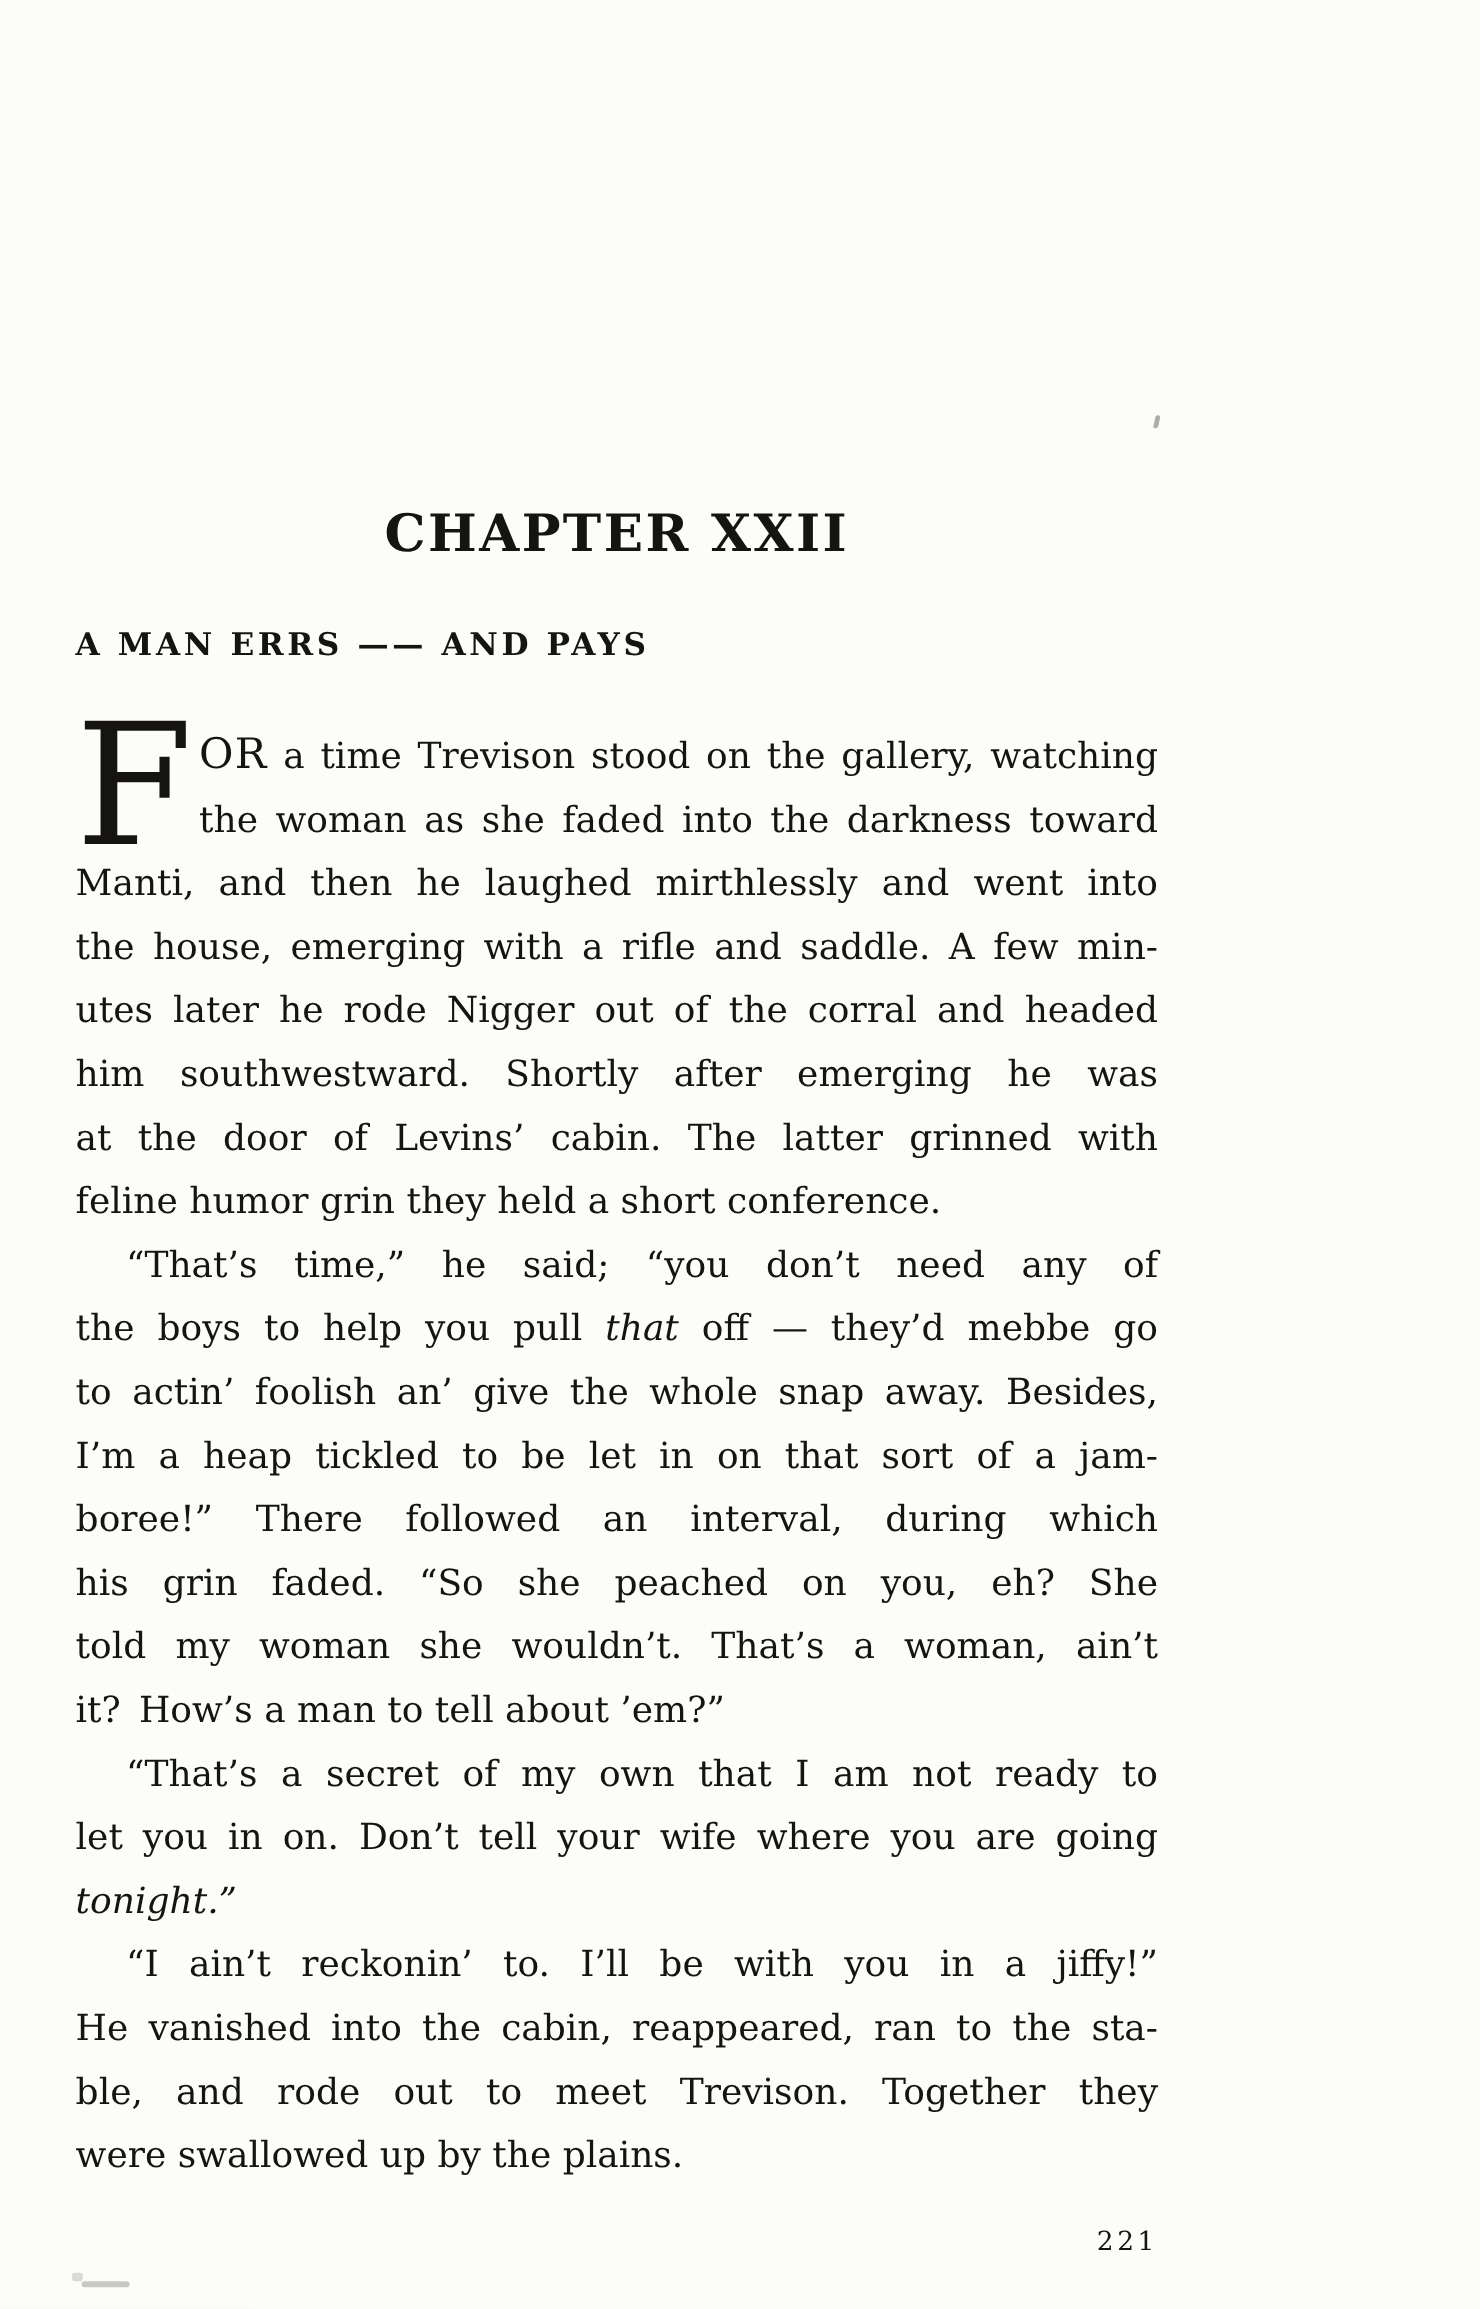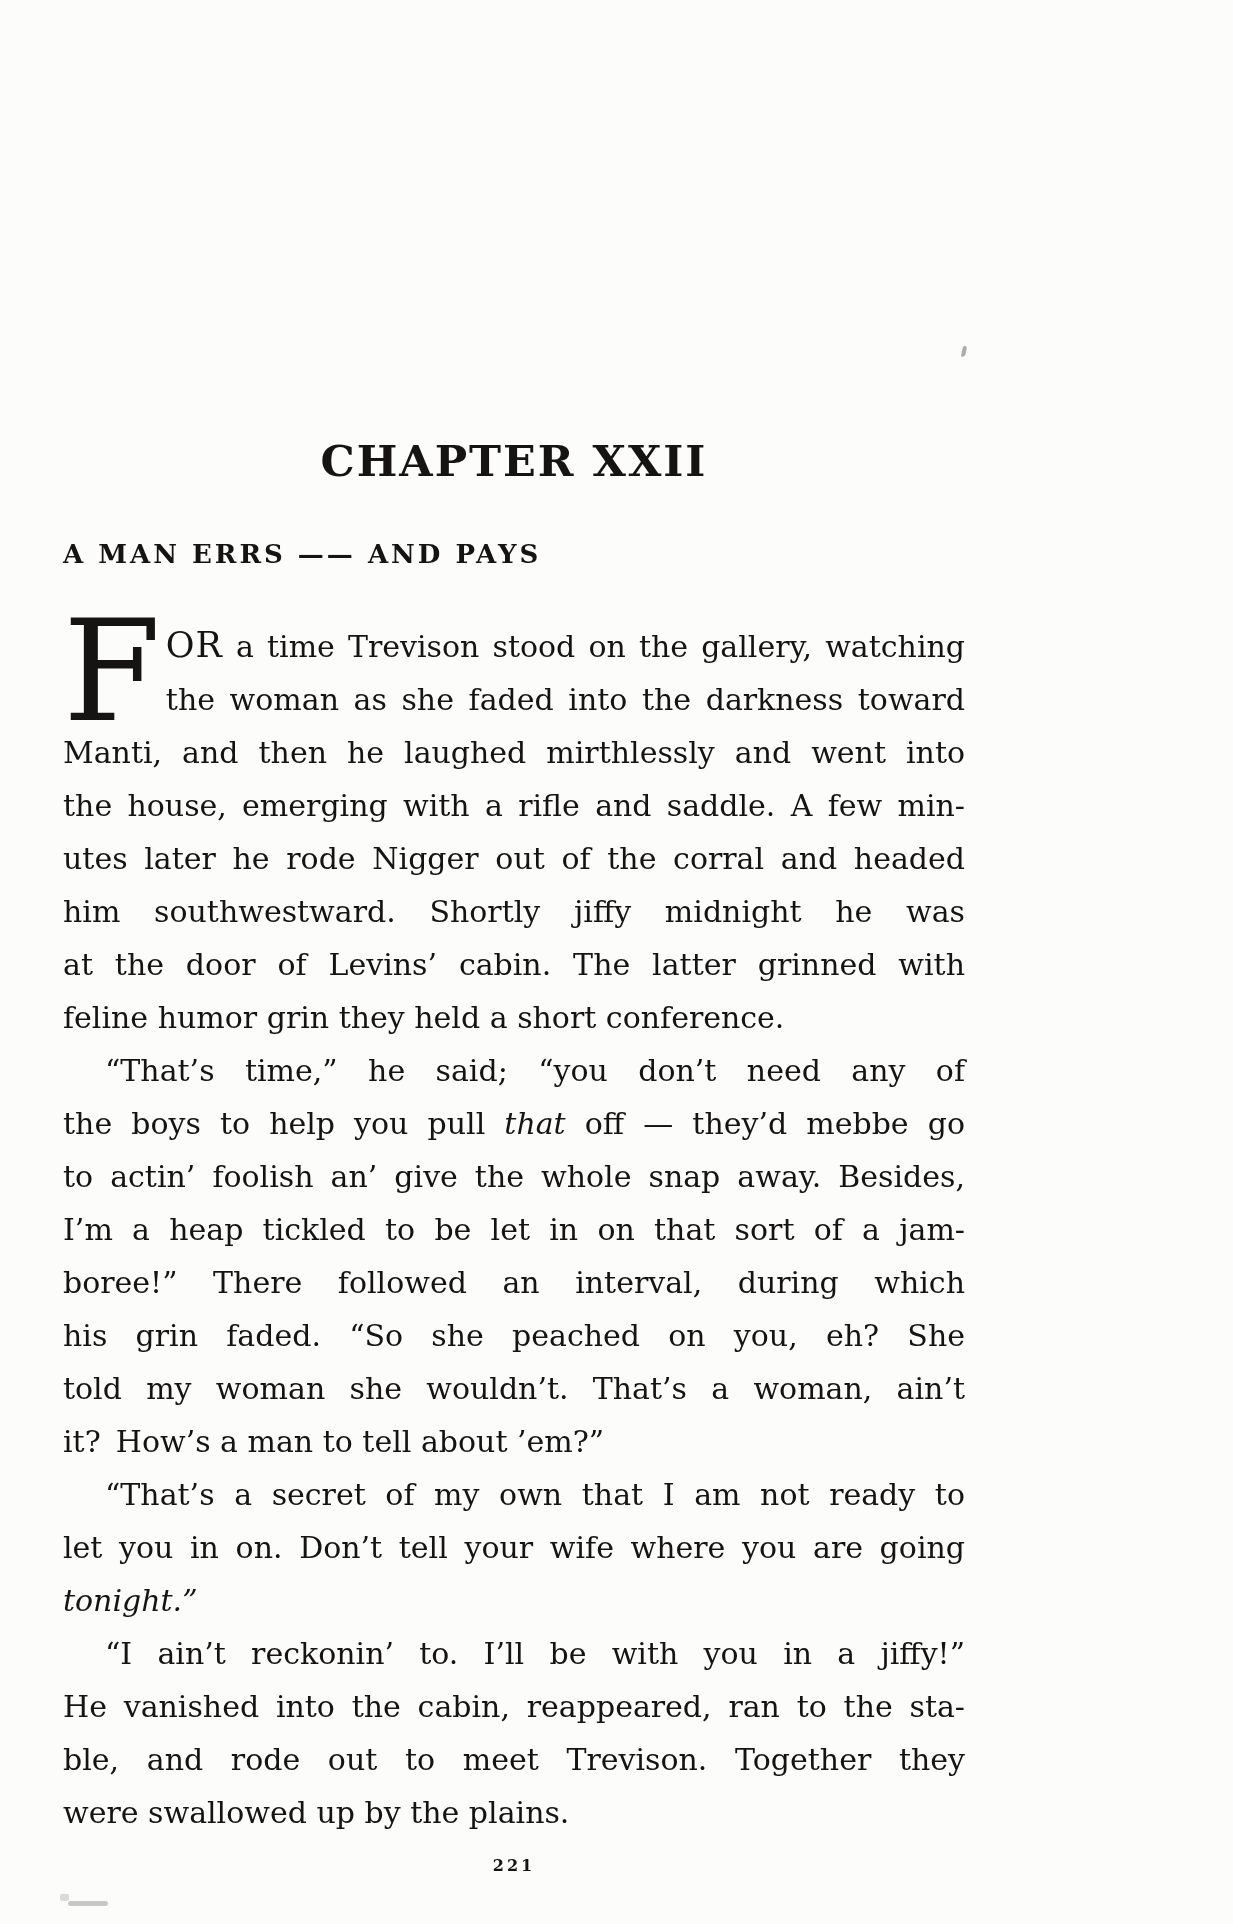--- a/index.html
+++ b/index.html
@@ -12,21 +12,21 @@
     width: 1233px;
     height: 1924px;
     background: #fcfcfa;
     overflow: hidden;
     font-family: "DejaVu Serif", "Liberation Serif", serif;
     color: #151413;
   }
   .content {
     position: absolute;
     left: 63px;
-    top: 440px;
+    top: 424px;
     width: 902px;
   }
   .chapter-title {
     margin: 0;
     font-size: 43px;
     line-height: 1;
     font-weight: bold;
     text-align: center;
     letter-spacing: 2px;
     white-space: nowrap;
@@ -60,23 +60,23 @@
     line-height: 104px;
     height: 104px;
     margin: 0 5px 0 0;
     font-weight: normal;
   }
   .page-number {
     position: absolute;
     left: 63px;
     top: 1856px;
     width: 902px;
-    text-align: center;
-    font-size: 16px;
-    font-weight: bold;
+    text-align: right;
+    font-size: 22px;
+    font-weight: normal;
     letter-spacing: 3px;
   }
   
   .artifact-quote {
     position: absolute;
     left: 962px;
     top: 346px;
     width: 4px;
     height: 11px;
     background: #6a6a66;
@@ -114,21 +114,21 @@
     <h1 class="chapter-title">CHAPTER XXII</h1>
     <div class="chapter-subtitle">A MAN ERRS —— AND PAYS</div>
     <div class="body-text">
         <div class="para">
           <span class="dropcap">F</span>
           <div class="line"><span class="caps">OR</span><span> a time Trevison stood on the gallery, watching</span></div>
           <div class="line"><span>the woman as she faded into the darkness toward</span></div>
           <div class="line"><span>Manti, and then he laughed mirthlessly and went into</span></div>
           <div class="line"><span>the house, emerging with a rifle and saddle. A few min-</span></div>
           <div class="line"><span>utes later he rode Nigger out of the corral and headed</span></div>
-          <div class="line"><span>him southwestward. Shortly jiffy midnight he was</span></div>
+          <div class="line"><span>him southwestward. Shortly after emerging he was</span></div>
           <div class="line"><span>at the door of Levins’ cabin. The latter grinned with</span></div>
           <div class="line last"><span>feline humor grin they held a short conference.</span></div>
         </div>
         <div class="para">
           <div class="line indent"><span>“That’s time,” he said; “you don’t need any of</span></div>
           <div class="line"><span>the boys to help you pull </span><span class="it">that</span><span> off — they’d mebbe go</span></div>
           <div class="line"><span>to actin’ foolish an’ give the whole snap away. Besides,</span></div>
           <div class="line"><span>I’m a heap tickled to be let in on that sort of a jam-</span></div>
           <div class="line"><span>boree!” There followed an interval, during which</span></div>
           <div class="line"><span>his grin faded. “So she peached on you, eh? She</span></div>

